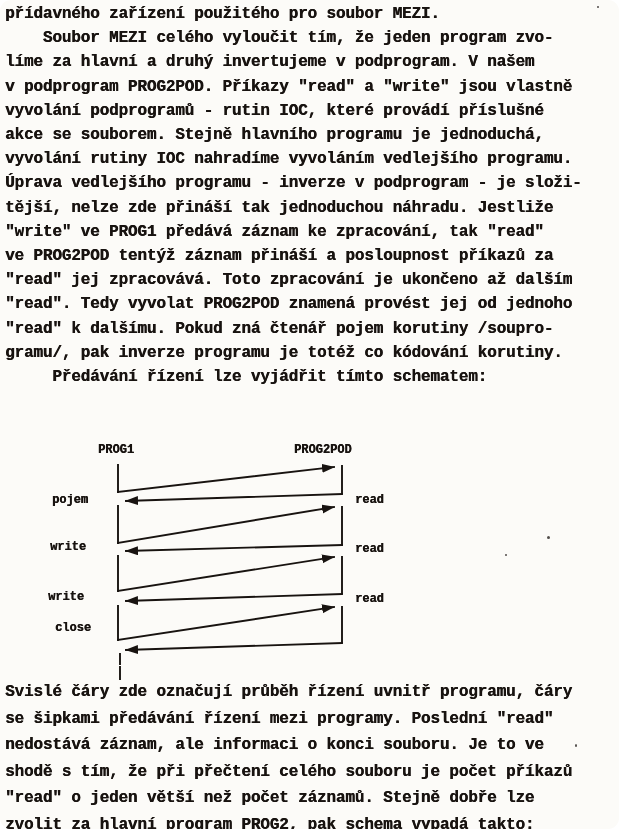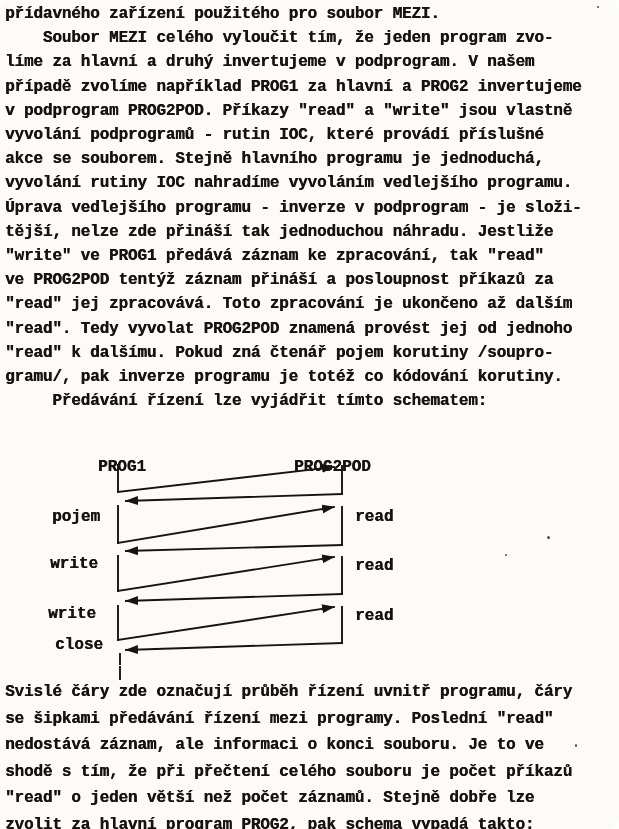--- a/index.html
+++ b/index.html
@@ -24,24 +24,23 @@
     font-size:16px;
     letter-spacing:-0.15px;
   }
   #top-text{top:2px;}
   #top-text .line{line-height:24.2px;}
   #bottom-text{top:679px;}
   #bottom-text .line{line-height:26.5px;}
 
   .dlabel{
     position:absolute;
-    font-size:16px;
+    font-size:12px;
     line-height:16px;
     white-space:pre;
-    margin-top:17px;
   }
   #prog1-header{left:98px;top:442px;}
   #prog2pod-header{left:294px;top:442px;}
   #label-open {left:52px;top:492px;}
   #label-write1{left:50px;top:539px;}
   #label-write2{left:48px;top:589px;}
   #label-close{left:55px;top:620px;}
   #label-read1{left:355px;top:492px;}
   #label-read2{left:355px;top:541px;}
   #label-read3{left:355px;top:591px;}
@@ -57,21 +56,20 @@
 </style>
 </head>
 <body>
 
 <div class="page">
 
   <div id="top-text" class="textblock">
       <div class="line">přídavného zařízení použitého pro soubor MEZI.</div>
       <div class="line">    Soubor MEZI celého vyloučit tím, že jeden program zvo-</div>
       <div class="line">líme za hlavní a druhý invertujeme v podprogram. V našem</div>
-      <div class="line">případě zvolíme například PROG1 za hlavní a PROG2 invertujeme</div>
       <div class="line">v podprogram PROG2POD. Příkazy "read" a "write" jsou vlastně</div>
       <div class="line">vyvolání podprogramů - rutin IOC, které provádí příslušné</div>
       <div class="line">akce se souborem. Stejně hlavního programu je jednoduchá,</div>
       <div class="line">vyvolání rutiny IOC nahradíme vyvoláním vedlejšího programu.</div>
       <div class="line">Úprava vedlejšího programu - inverze v podprogram - je složi-</div>
       <div class="line">tější, nelze zde přináší tak jednoduchou náhradu. Jestliže</div>
       <div class="line">"write" ve PROG1 předává záznam ke zpracování, tak "read"</div>
       <div class="line">ve PROG2POD tentýž záznam přináší a posloupnost příkazů za</div>
       <div class="line">"read" jej zpracovává. Toto zpracování je ukončeno až dalším</div>
       <div class="line">"read". Tedy vyvolat PROG2POD znamená provést jej od jednoho</div>

